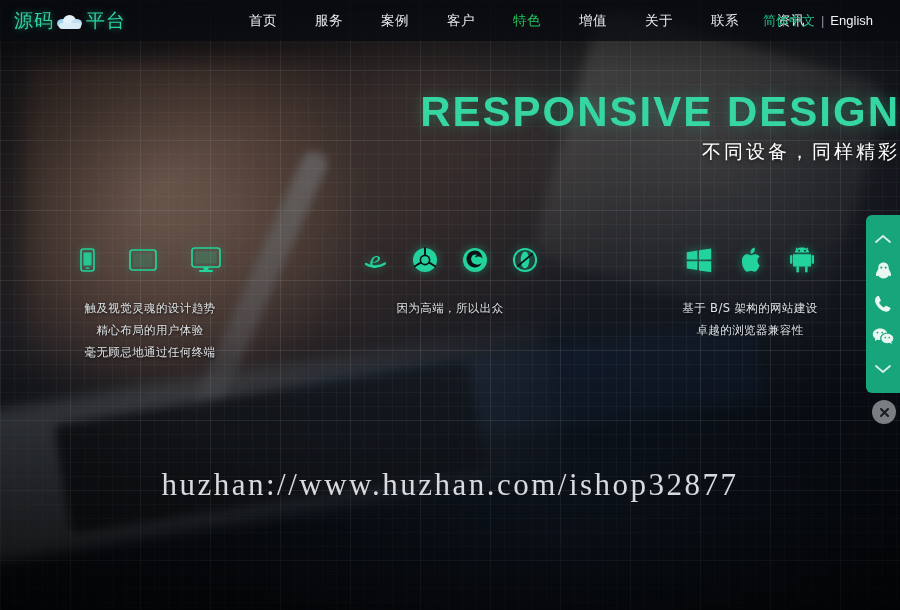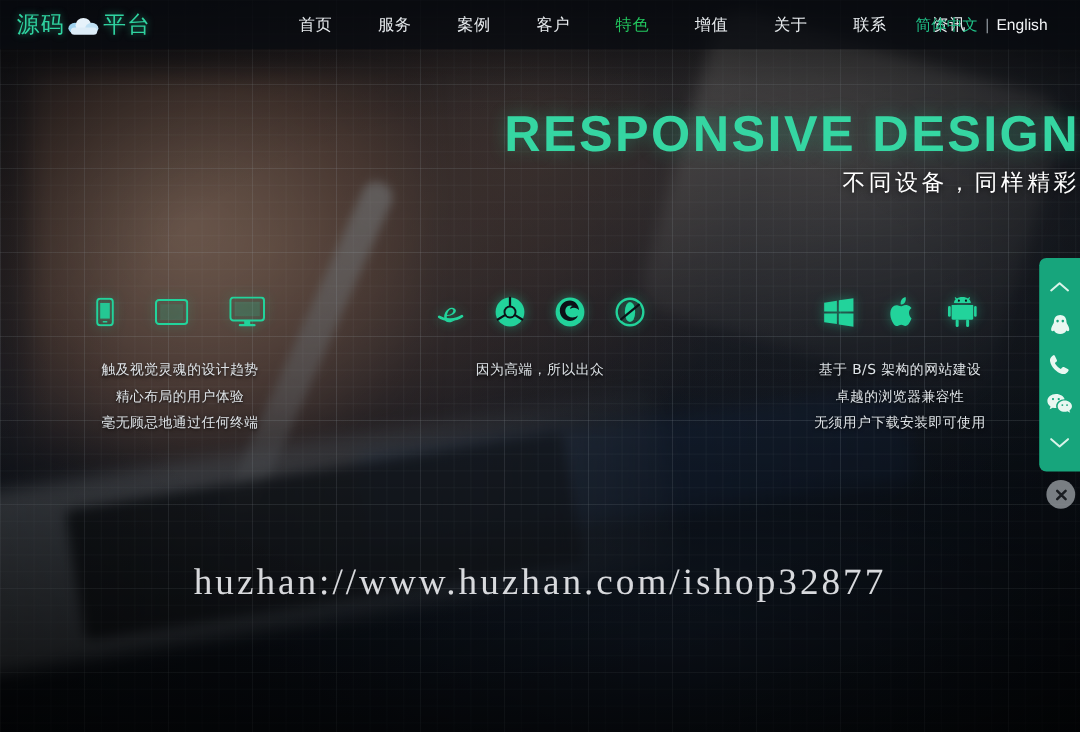--- a/index.html
+++ b/index.html
@@ -316,21 +316,20 @@
           <path d="M6.2 1.2 L7.8 3.2 M17.8 1.2 L16.2 3.2" stroke="#22d39b" stroke-width="1.1" stroke-linecap="round"></path>
           <rect x="0" y="8" width="2.3" height="9" rx="1.15" fill="#22d39b"></rect>
           <rect x="21.7" y="8" width="2.3" height="9" rx="1.15" fill="#22d39b"></rect>
           <rect x="6.4" y="19" width="2.5" height="6.4" rx="1.25" fill="#22d39b"></rect>
           <rect x="15.1" y="19" width="2.5" height="6.4" rx="1.25" fill="#22d39b"></rect>
         </svg>
       </div>
       <div class="feat-lines">
         <div class="feat-line">基于 B/S 架构的网站建设</div>
         <div class="feat-line">卓越的浏览器兼容性</div>
-        <div class="feat-line">无须用户下载安装即可使用</div>
       </div>
     </div>
   </div>
 
   <div class="watermark">huzhan://www.huzhan.com/ishop32877</div>
 
   <div class="side-panel">
     <div class="side-btn">
       <svg width="18" height="12" viewBox="0 0 18 12">
         <path d="M2 9 L9 3 L16 9" fill="none" stroke="#d9f3e9" stroke-width="1.7" stroke-linecap="round" stroke-linejoin="round"></path>

